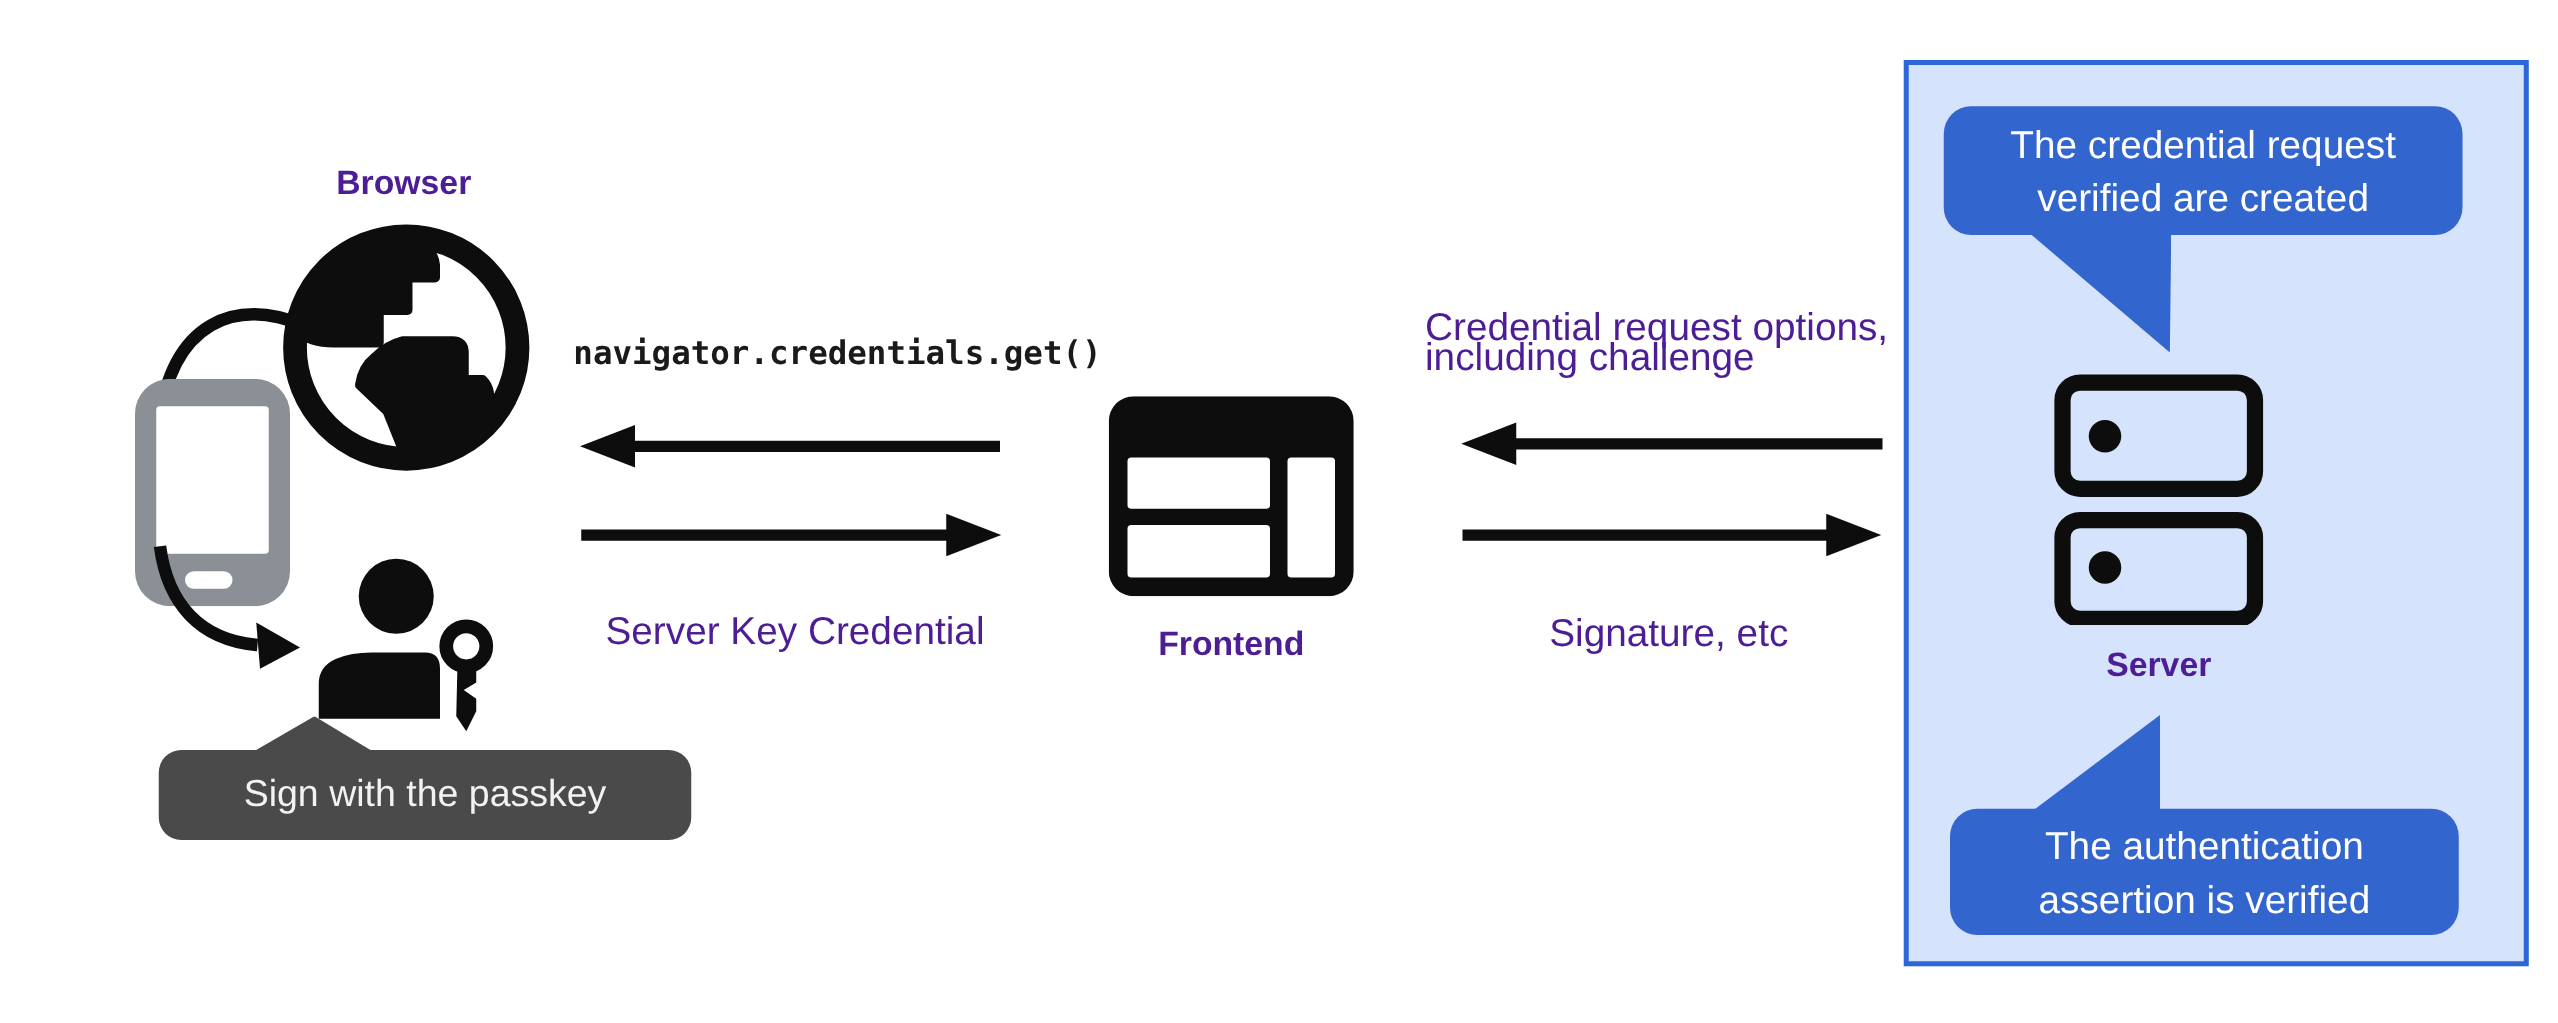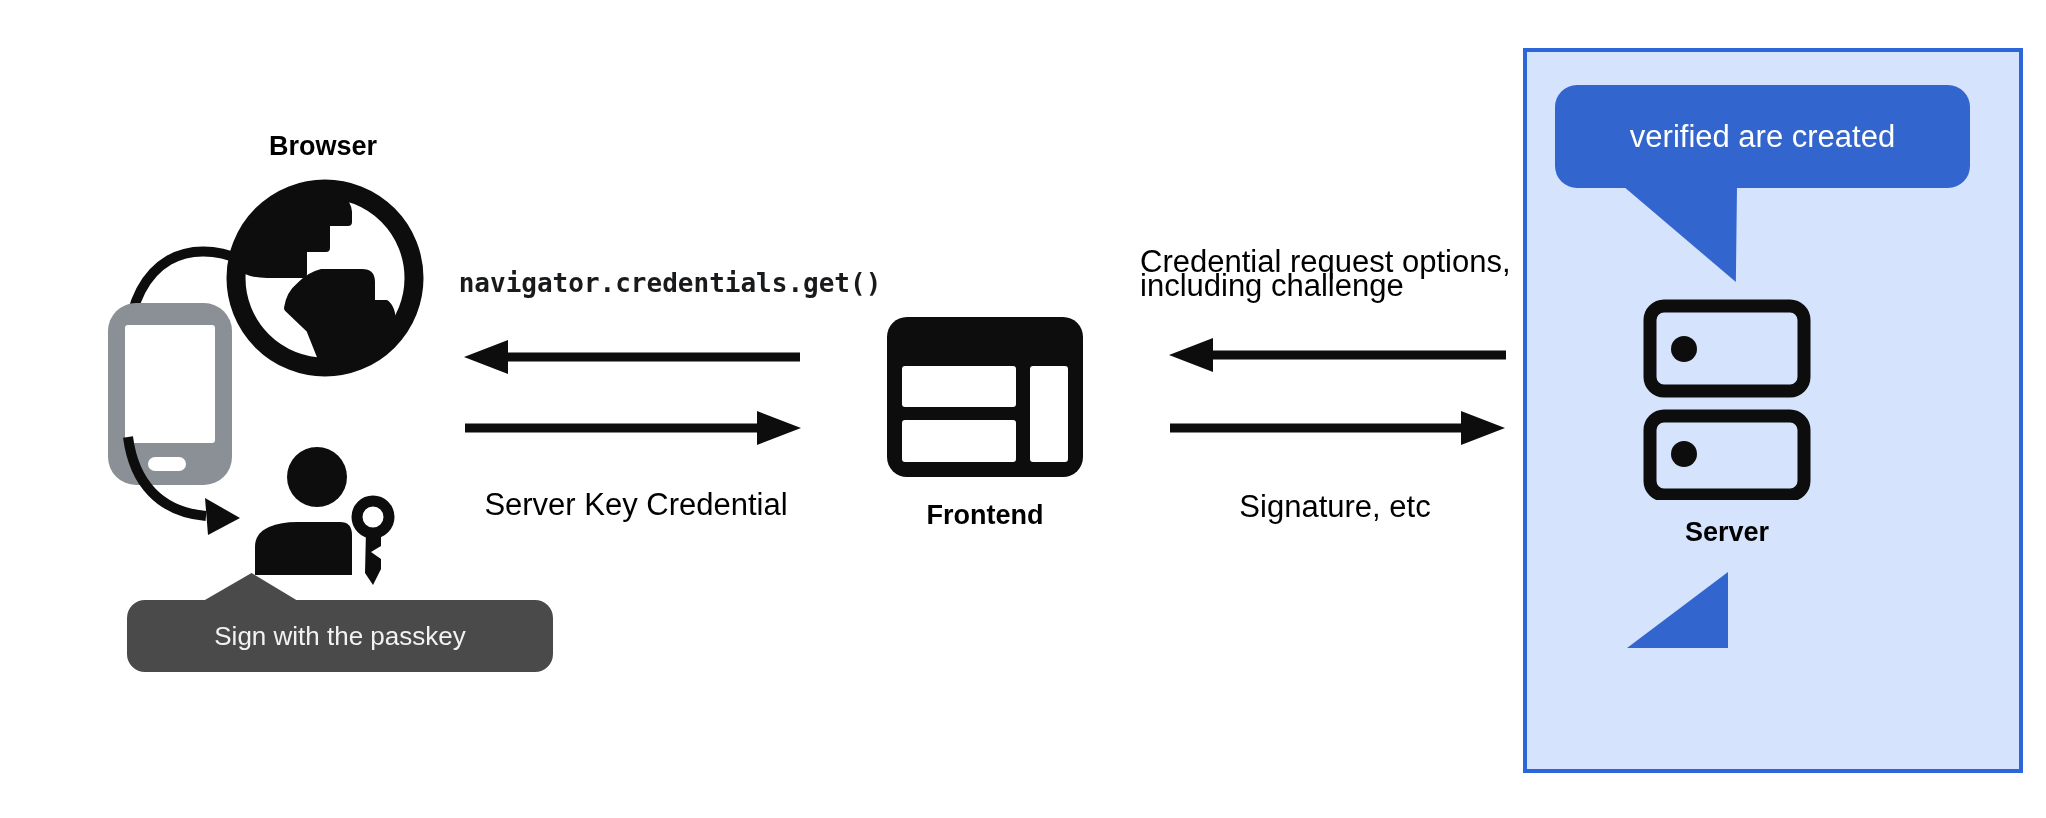--- a/index.html
+++ b/index.html
@@ -1,31 +1,31 @@
 <!DOCTYPE html>
 <html><head>
 <meta charset="utf-8">
 <style>
   html,body{margin:0;padding:0;background:#fff;}
   #canvas{position:relative;width:2046px;height:818px;background:#ffffff;overflow:hidden;
           font-family:"Liberation Sans",sans-serif;color:#1e1f21;}
   .abs{position:absolute;}
-  .lbl{white-space:nowrap;color:#000000;}
+  .lbl{white-space:nowrap;color:#4c1d95;}
   .bold{font-weight:700;}
   .center{text-align:center;}
   
   .code{font-family:"DejaVu Sans Mono",monospace;font-size:26px;color:#191a1c;}
   
   .t31{font-size:31px;line-height:40px;}
   .t27{font-size:27px;}
   
   .backdrop{background:#ffffff;padding:1px 5px;}
   
   .dark-bubble{background:#4a4a4a;border-radius:18px;color:#f2f2f2;
-               font-size:26px;line-height:72px;text-align:center;}
+               font-size:30px;line-height:72px;text-align:center;}
   .dark-tail{background:#4a4a4a;clip-path:polygon(0% 100%,51% 0%,100% 100%);}
   
   .panel{background:#d5e3fc;border:4px solid #2d66d9;box-sizing:border-box;}
   .blue-bubble{background:#3365cf;border-radius:22px;color:#ffffff;
                font-size:31px;line-height:43px;text-align:center;
                display:flex;flex-direction:column;justify-content:center;}
   .tail-down{background:#3365cf;clip-path:polygon(0% 0%,100% 0%,99% 100%);}
   .tail-up{background:#3365cf;clip-path:polygon(100% 0%,100% 100%,0% 100%);}
   svg{display:block;}
 </style>
@@ -106,27 +106,32 @@
   <svg class="abs" style="left:1165px;top:410px;" width="345" height="36" viewBox="0 0 345 36">
     <line x1="5" y1="18" x2="302" y2="18" stroke="#0d0d0d" stroke-width="9"></line>
     <polygon points="340,18 296,1 296,35" fill="#0d0d0d"></polygon>
   </svg>
 
   <div class="abs lbl t31 center" style="left:1185px;top:487px;width:300px;">Signature, etc</div>
 
   <div class="abs panel" style="left:1523px;top:48px;width:500px;height:725px;"></div>
 
   <div class="abs blue-bubble" style="left:1555px;top:85px;width:415px;height:103px;">
+    <div>The credential request</div>
     <div>verified are created</div>
   </div>
   <div class="abs tail-down" style="left:1623px;top:186px;width:114px;height:96px;"></div>
 
   <svg class="abs" style="left:1643px;top:296px;" width="168" height="204" viewBox="0 0 168 204">
     <rect x="7" y="10" width="154" height="85" rx="14" fill="none" stroke="#0d0d0d" stroke-width="13"></rect>
     <circle cx="41" cy="53" r="13" fill="#0d0d0d"></circle>
     <rect x="7" y="120" width="154" height="79" rx="14" fill="none" stroke="#0d0d0d" stroke-width="13"></rect>
     <circle cx="41" cy="158" r="13" fill="#0d0d0d"></circle>
   </svg>
   <div class="abs lbl bold t27 center" style="left:1627px;top:517px;width:200px;">Server</div>
 
   <div class="abs tail-up" style="left:1627px;top:572px;width:101px;height:76px;"></div>
+  <div class="abs blue-bubble" style="left:1560px;top:647px;width:407px;height:101px;">
+    <div>The authentication</div>
+    <div>assertion is verified</div>
+  </div>
 
 </div>
 
 </body></html>

